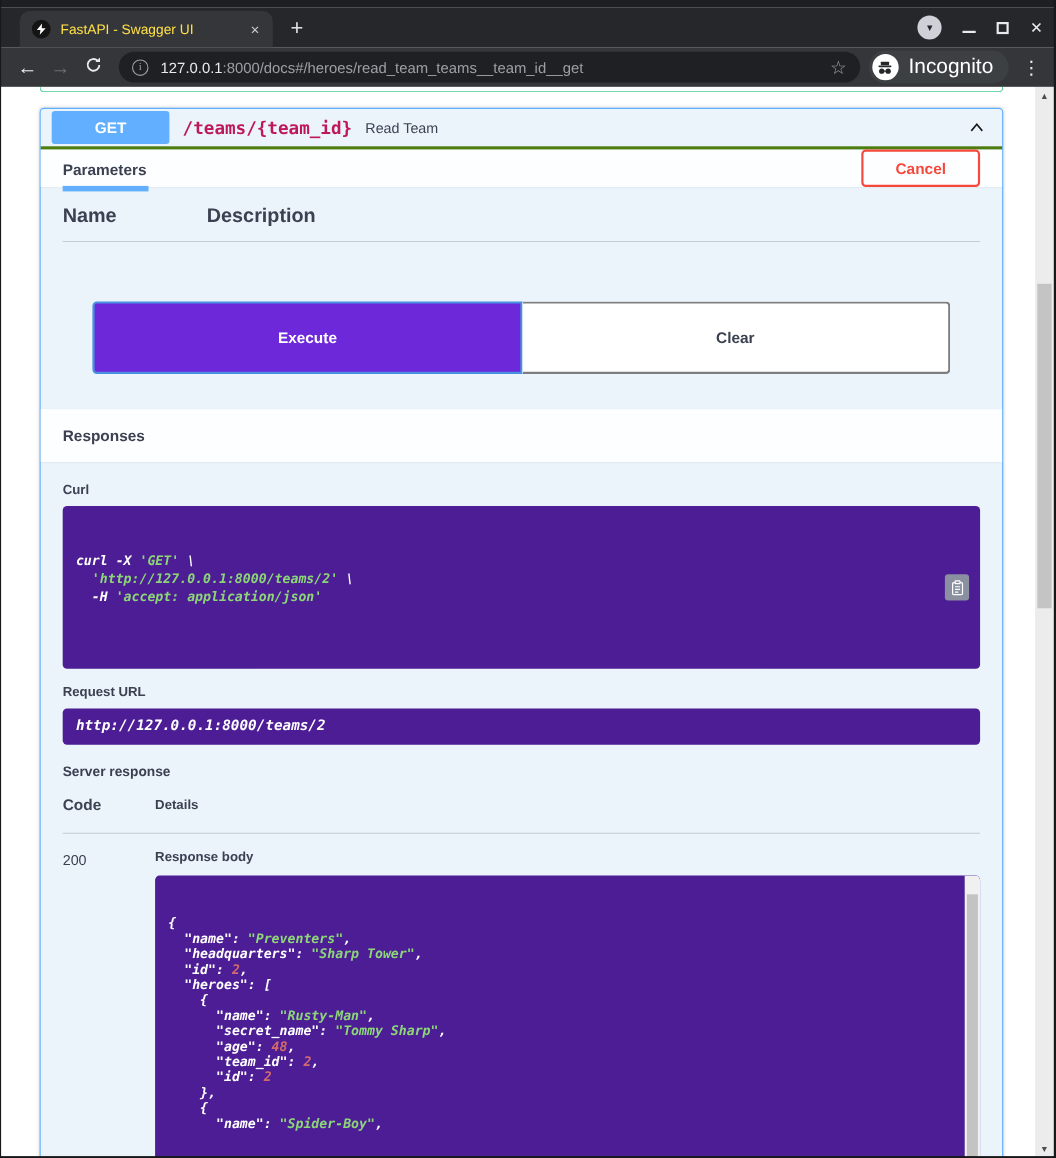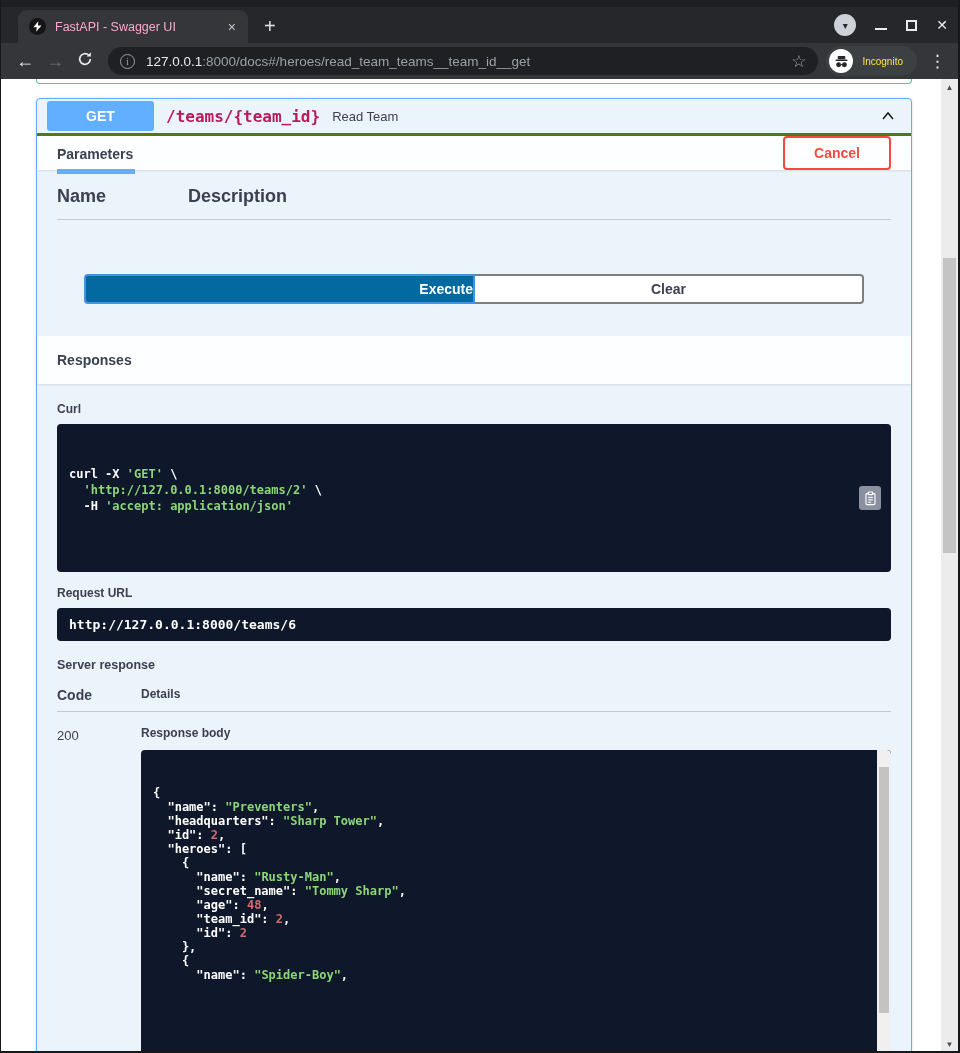--- a/index.html
+++ b/index.html
@@ -6,21 +6,21 @@
   body { font-family:"Liberation Sans", sans-serif; background:#000; }
   .window { position:relative; width:960px; height:1053px; overflow:hidden; background:#fff; margin:0 auto; }
 
   
   .frame-top { height:7px; background:#1e1f23; }
   .tabbar { height:36px; background:#26272b; position:relative; display:flex; align-items:flex-end; }
   .tab { margin-left:18px; width:230px; height:33px; background:#35363a; border-radius:9px 9px 0 0;
          display:flex; align-items:center; padding:0 8px; }
   .favicon { width:17px; height:17px; border-radius:50%; background:#141414; display:flex;
              align-items:center; justify-content:center; margin:0 9px 0 3px; flex:none; }
-  .tab-title { color:#f9a8d4; font-size:12.5px; flex:1; white-space:nowrap; overflow:hidden; }
+  .tab-title { color:#fde047; font-size:12.5px; flex:1; white-space:nowrap; overflow:hidden; }
   .tab-close { color:#c3c6cc; font-size:14px; padding:0 4px; }
   .newtab { color:#dee1e6; font-size:20px; margin:0 0 5px 16px; font-weight:normal; }
   .win-controls { position:absolute; right:12px; top:7px; display:flex; align-items:center; gap:19px; }
   .update-circle { width:22px; height:22px; border-radius:50%; background:#ced2d8; color:#26272b;
                    font-size:10px; display:flex; align-items:center; justify-content:center; }
   .win-min { width:12px; height:2px; background:#e8eaed; margin-top:8px; }
   .win-max { width:11px; height:11px; border:2px solid #e8eaed; }
   .win-close { color:#e8eaed; font-size:14px; line-height:1; }
 
   .toolbar { height:36px; background:#35363a; display:flex; align-items:center; padding:0 10px; }
@@ -31,21 +31,21 @@
   .info-icon { width:15px; height:15px; border:1.6px solid #9aa0a6; border-radius:50%; color:#9aa0a6;
                font-size:10px; font-family:"Liberation Serif",serif; display:flex; align-items:center;
                justify-content:center; flex:none; }
   .url-text { font-size:13.5px; color:#9aa0a6; margin-left:11px; flex:1; white-space:nowrap; overflow:hidden; }
   .url-host { color:#e8eaed; }
   .star { color:#9aa0a6; font-size:17px; margin-left:8px; }
   .incog-badge { height:30px; border-radius:15px; background:#3c4043; display:flex; align-items:center;
                  padding:0 14px 0 3px; flex:none; }
   .incog-circle { width:24px; height:24px; border-radius:50%; background:#fff; display:flex;
                   align-items:center; justify-content:center; margin-right:9px; }
-  .incog-label { color:#fde047; font-size:10px; }
+  .incog-label { color:#ffffff; font-size:19px; }
   .kebab { color:#e8eaed; font-size:17px; margin:0 4px 0 12px; letter-spacing:0; }
 
   
   .content { position:relative; height:974px; background:#fff; overflow:hidden; color:#3b4151; }
   .post-sliver { margin-left:36px; width:876px; height:5px; background:#fff;
                  border:1px solid #49cc90; border-top:none; border-radius:0 0 4px 4px; }
   .opblock { margin:14px 0 0 36px; width:876px; background:#ebf3fb; border:1px solid #61affe;
              border-radius:4px; box-shadow:0 0 3px rgba(0,0,0,.15); }
   .opblock-header { display:flex; align-items:center; height:37px; padding:0 14px 0 10px;
                     border-bottom:3px solid #4d7c0f; }
@@ -71,39 +71,39 @@
   .prow { display:flex; padding-top:10px; }
   .pname-line { font-size:16px; font-weight:bold; }
   .star-red { color:#f5493d; }
   .req { color:#f5493d; font-size:10px; font-weight:normal; vertical-align:top; margin-left:3px; }
   .ptype { font-family:"DejaVu Sans Mono",monospace; font-size:12px; font-weight:bold; margin-top:5px; }
   .ploc { font-family:"DejaVu Sans Mono",monospace; font-size:12px; font-style:italic; color:#848b93; margin-top:3px; }
   .param-input { width:340px; height:34px; border:1px solid #d9d9d9; border-radius:4px; padding:0 11px;
                  font-size:15px; color:#3b4151; background:#fff; font-family:inherit; }
 
   .execute-wrap { display:flex; margin:54px 27px 0; }
-  .btn-execute { flex:1; background:#0369a1; border:2px solid #4990e2; color:#fff; font-weight:bold;
-                 font-size:14px; padding:5px 0; border-radius:4px 0 0 4px; font-family:inherit;text-align:right; }
+  .btn-execute { flex:1; background:#6d28d9; border:2px solid #4990e2; color:#fff; font-weight:bold;
+                 font-size:14px; padding:23px 0; border-radius:4px 0 0 4px; font-family:inherit; }
   .btn-clear { flex:1; background:#fff; border:2px solid #7e7e7e; border-left:none; color:#3b4151;
                font-weight:bold; font-size:14px; padding:5px 0; border-radius:0 4px 4px 0; font-family:inherit; }
 
   .responses-header { margin-top:32px; height:48px; }
   .resp-title { font-size:14px; font-weight:bold; color:#3b4151; }
 
   .responses-inner { padding:18px 20px 0; }
   .block-label { font-size:12px; font-weight:bold; margin-bottom:8px; }
-  .code-dark { background:#0f172a; border-radius:4px; color:#fff;
-               font-family:"DejaVu Sans Mono",monospace; font-weight:bold; white-space:pre; }
+  .code-dark { background:#4c1d95; border-radius:4px; color:#fff;
+               font-family:"DejaVu Sans Mono",monospace; font-weight:bold; white-space:pre;font-style:italic; }
   .curl-block { position:relative; padding:10px 46px 10px 12px; font-size:12px; line-height:16px; }
   .copy-btn { position:absolute; right:10px; top:50%; transform:translateY(-50%); width:22px; height:24px;
               background:#8a90a0; border:none; border-radius:3px; display:flex; align-items:center;
               justify-content:center; }
   .url-block { margin-top:2px; padding:9px 12px; font-size:13px; }
   .server-label { margin-top:17px; font-size:12.5px; font-weight:bold; }
-  .resp-thead { display:flex; align-items:flex-start; margin-top:15px; padding-bottom:8px;
+  .resp-thead { display:flex; align-items:center; margin-top:15px; padding-bottom:18px;
                 border-bottom:1px solid rgba(59,65,81,.22); }
   .code-col { width:84px; flex:none; font-size:14px; font-weight:bold; }
   .details-col { font-size:12px; font-weight:bold; }
   .resp-row { display:flex; padding-top:14px; }
   .status-code { width:84px; flex:none; font-size:13px; padding-top:2px; }
   .resp-body-col { flex:1; min-width:0; }
   .body-block { position:relative; margin-top:10px; height:360px; overflow:hidden;
                 padding:8px 26px 8px 12px; font-size:12px; line-height:14px; }
   .tok-w { color:#ffffff; }
   .tok-s { color:#8cd678; }
@@ -224,21 +224,21 @@
                 <rect x="2" y="2.6" width="9" height="11" rx="1"></rect>
                 <rect x="4.3" y="1" width="4.4" height="2.6" rx="0.6" fill="#8a90a0"></rect>
                 <line x1="4.2" y1="6.4" x2="8.8" y2="6.4"></line>
                 <line x1="4.2" y1="8.8" x2="8.8" y2="8.8"></line>
                 <line x1="4.2" y1="11.2" x2="7.2" y2="11.2"></line>
               </svg>
           </button>
         </div>
 
         <div class="block-label" style="margin-top:14px">Request URL</div>
-        <div class="code-dark url-block">http://127.0.0.1:8000/teams/6</div>
+        <div class="code-dark url-block">http://127.0.0.1:8000/teams/2</div>
 
         <div class="server-label">Server response</div>
 
         <div class="resp-thead">
           <span class="code-col">Code</span>
           <span class="details-col">Details</span>
         </div>
 
         <div class="resp-row">
           <span class="status-code">200</span>

